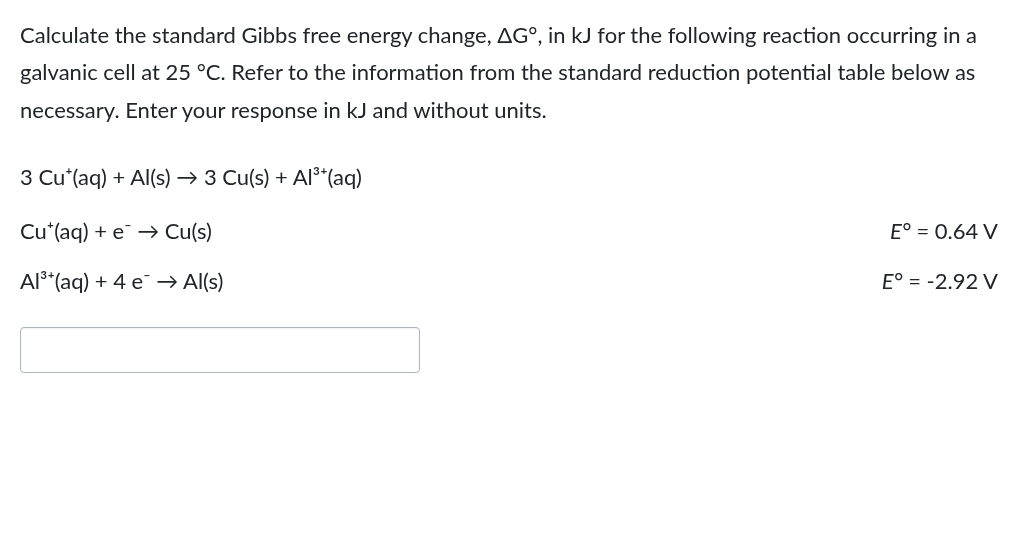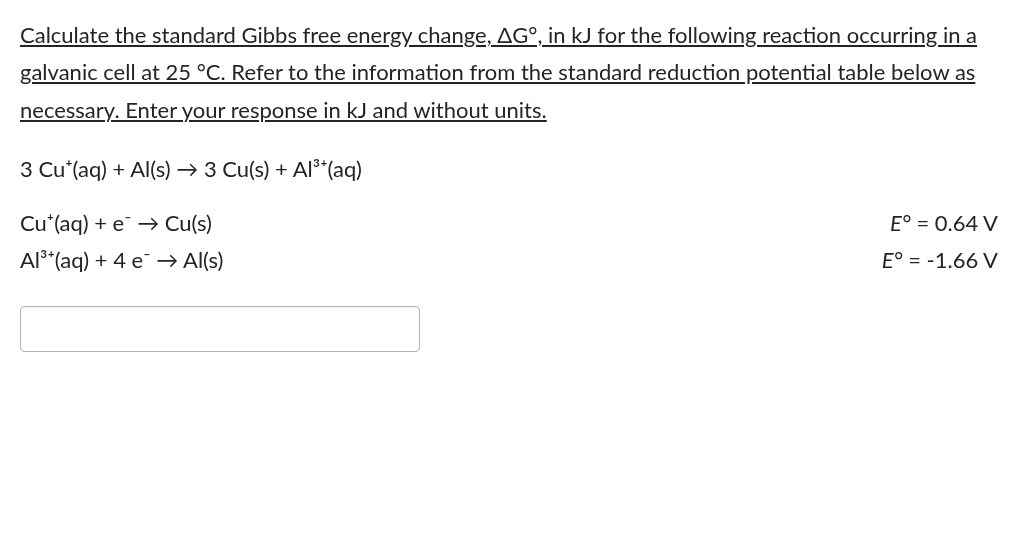--- a/index.html
+++ b/index.html
@@ -7,33 +7,33 @@
     padding: 16px 20px;
     font-family: "Segoe UI", "Lato", "Helvetica Neue", Arial, sans-serif;
     font-size: 22px;
     color: #212529;
     line-height: 1.7;
     width: 1018px;
     box-sizing: border-box;
     background: #fff;
   }
   .intro {
-    margin-bottom: 22px;
-    text-decoration: underline;
+    margin-bottom: 30px;
   }
   .reaction {
     margin-bottom: 16px;
   }
   .half-reactions {
     margin-bottom: 28px;
   }
   .hr-row {
     display: flex;
     justify-content: space-between;
     align-items: flex-start;
+    margin-top: 13px;
   }
   .hr-left { flex: 0 0 auto; }
   .hr-right { flex: 0 0 auto; }
   .italic { font-style: italic; }
   .answer-box {
     width: 400px;
     height: 46px;
     border: 1px solid #adb5bd;
     border-radius: 4px;
     padding: 4px 10px;
@@ -56,21 +56,21 @@
     <div class="hr-left">Cu⁺(aq) + e⁻ → Cu(s)</div>
     <div class="hr-right">
       <span class="italic">E°</span>
       <span>= 0.64 V</span>
     </div>
   </div>
   <div class="hr-row">
     <div class="hr-left">Al³⁺(aq) + 4 e⁻ → Al(s)</div>
     <div class="hr-right">
       <span class="italic">E°</span>
-      <span>= -1.66 V</span>
+      <span>= -2.92 V</span>
     </div>
   </div>
 </div>
 
 <input type="text" class="answer-box" value="" style="">
 
 
 
 
 </body></html>

